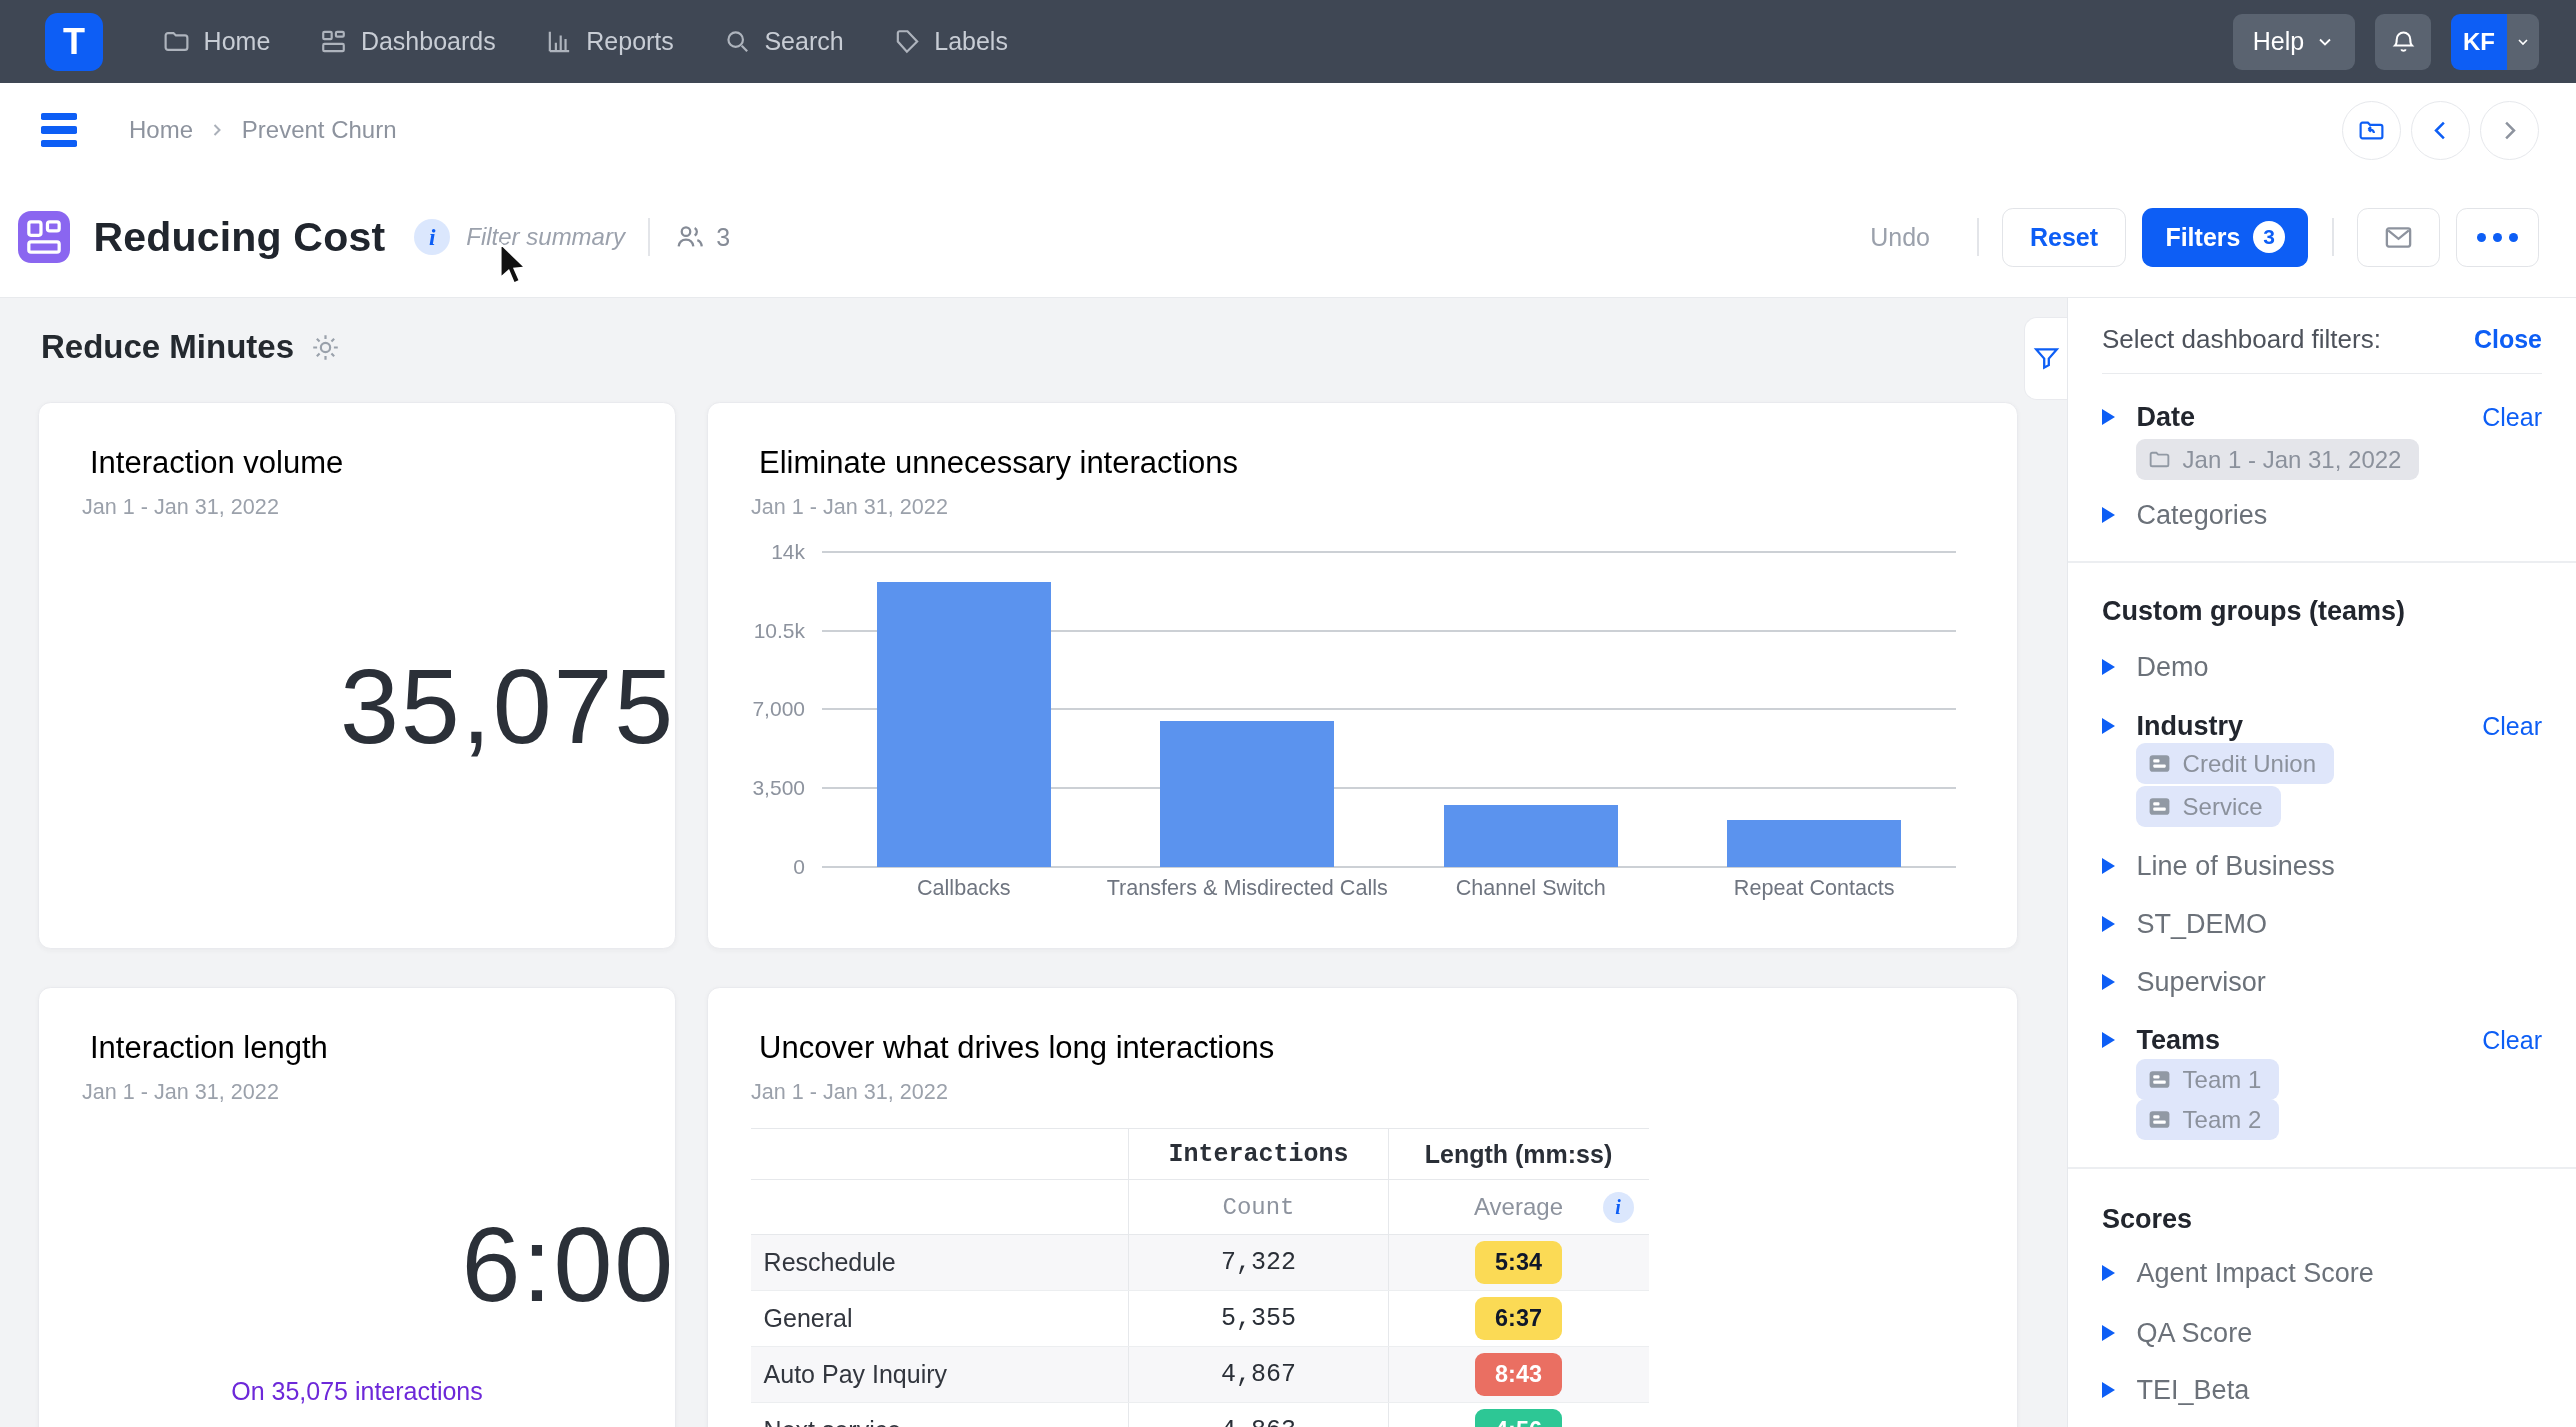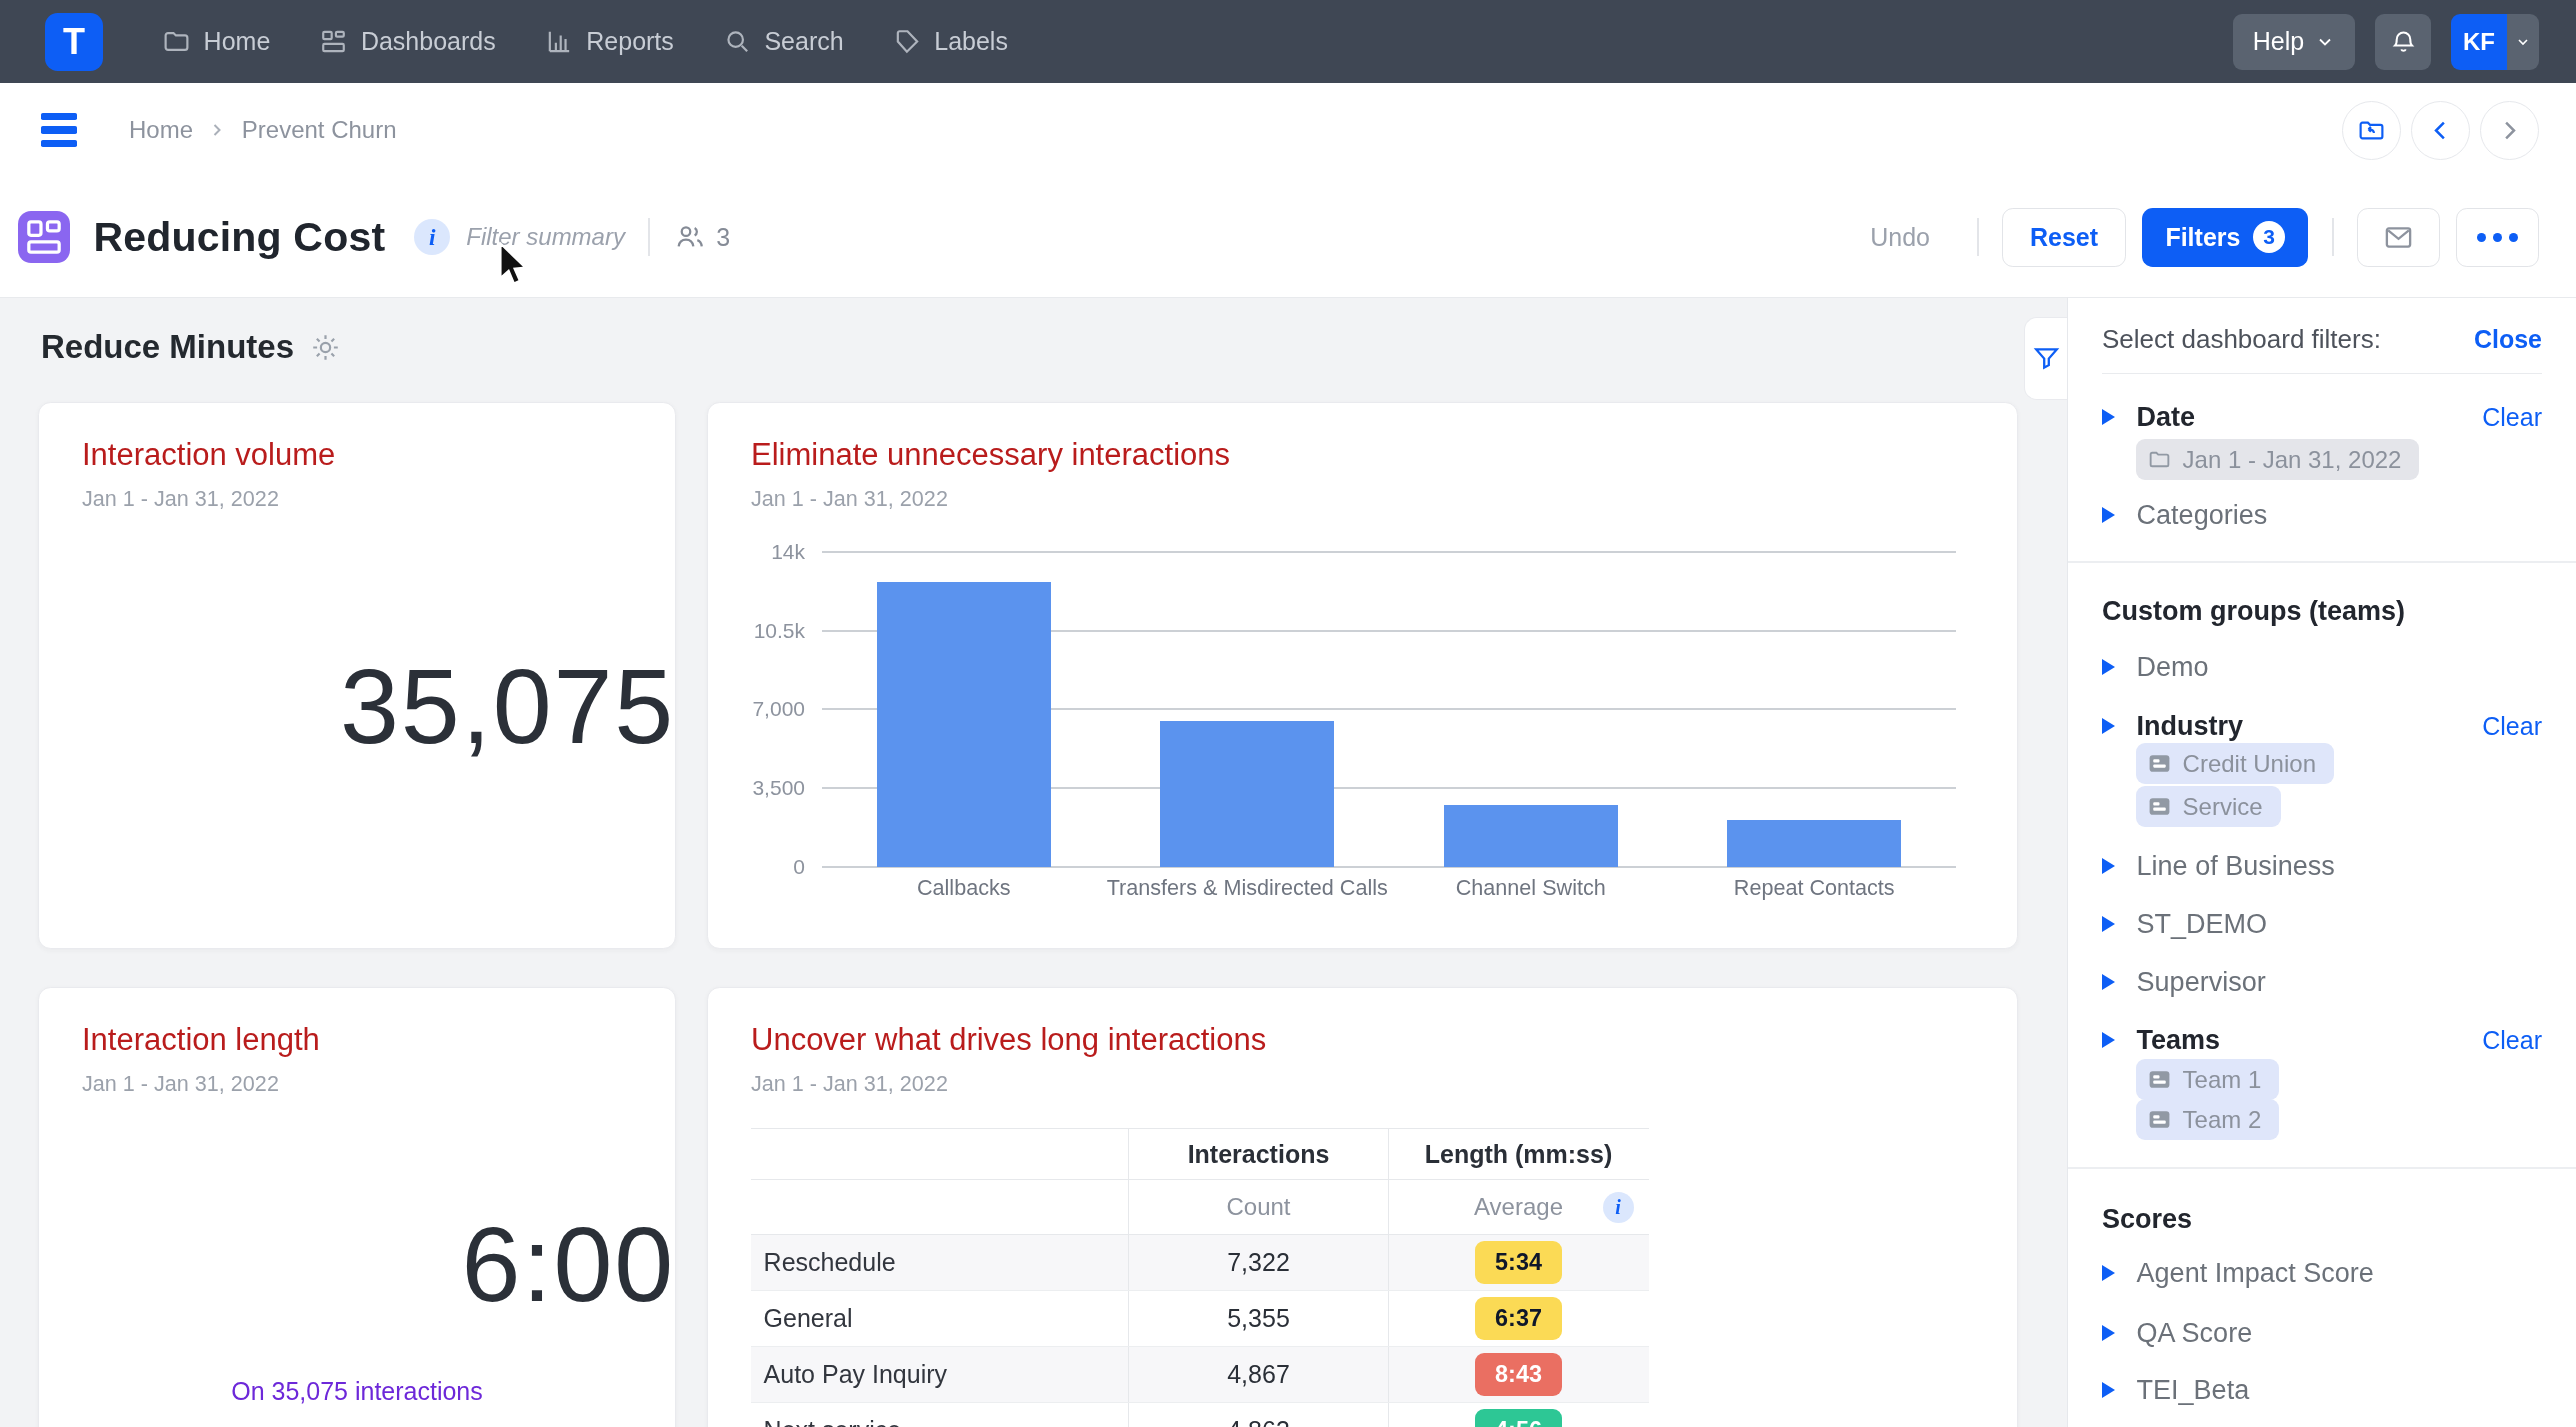--- a/index.html
+++ b/index.html
@@ -59,21 +59,21 @@
           display:flex;align-items:center;justify-content:center;box-sizing:border-box;}
   .dots{display:flex;gap:7.2px;}
   .dots i{width:9px;height:9px;border-radius:50%;background:#0d5ef5;}
 
   
   .content{position:absolute;left:0;top:297px;width:100%;height:1130px;overflow:hidden;}
   .section-title{position:absolute;left:41px;top:31px;display:flex;align-items:center;gap:16px;
                  font-size:33px;font-weight:600;color:#24292f;}
   .card{position:absolute;background:#fff;border:1.8px solid #e9eaee;border-radius:12.6px;
         box-shadow:0 1.8px 5.4px rgba(40,45,60,.04);box-sizing:border-box;}
-  .card h3{margin:0;font-size:31px;font-weight:500;color:#b91c1c;}
+  .card h3{margin:8px;font-size:31px;font-weight:500;color:#000000;}
   .card .date{font-size:21.6px;color:#9ba1ab;margin-top:12.6px;}
   .card-pad{position:absolute;left:43px;top:34px;right:43px;}
   .big-num{position:absolute;left:0;width:100%;text-align:right;font-size:106px;color:#2b3038;letter-spacing:1.8px;}
   .sub-num{position:absolute;left:0;width:100%;text-align:center;font-size:25px;color:#6d28d9;}
 
   
   .yaxis{position:absolute;left:0;top:149px;width:97px;height:315px;}
   .ytick{position:absolute;right:0;transform:translateY(-11.7px);font-size:21px;color:#8d939e;text-align:right;}
   .plot{position:absolute;left:114px;top:149px;width:1134px;height:315px;}
   .gridline{position:absolute;left:0;width:100%;height:1.8px;background:#ccd0d5;}
@@ -82,21 +82,21 @@
   .bar{width:174px;}
   .cats{position:absolute;left:114px;top:472px;width:1134px;display:flex;}
   .cat{flex:1;text-align:center;font-size:21.6px;color:#6f7580;}
 
   
   .tbl{position:absolute;left:43px;top:140px;width:898px;border-top:1.8px solid #e6e8eb;font-size:25px;}
   .trow{display:flex;align-items:center;}
   .tc{box-sizing:border-box;height:100%;display:flex;align-items:center;justify-content:center;
       border-left:1.8px solid #e6e8eb;position:relative;}
   .tc:first-child{border-left:none;justify-content:flex-start;padding-left:12.6px;}
-  .c-name{width:377px;}.c-count{width:260px;}.c-len{width:260px;}
+  .c-name{width:377px;}.c-count{width:260px;font-family:Liberation Mono, monospace;}.c-len{width:260px;}
   .h1{height:50px;font-weight:600;color:#2a2f37;border-bottom:1.8px solid #e6e8eb;}
   .h2{height:54px;color:#8d939e;border-bottom:1.8px solid #e6e8eb;font-size:24px;}
   .drow{height:55px;color:#2a2f37;border-bottom:0.9px solid #eceef0;}
   .drow:nth-child(odd){background:#f7f7f9;}
   .drow .c-name{color:#32363e;}
   .pill{min-width:87px;height:43px;border-radius:9px;display:flex;align-items:center;
         justify-content:center;font-size:23.4px;font-weight:600;box-sizing:border-box;}
   .tone-yellow{background:#fbda55;color:#0f172a;text-align:right;}
   .tone-red{background:#ea6f62;color:#fff;}
   .tone-green{background:#2dc795;color:#fff;}

